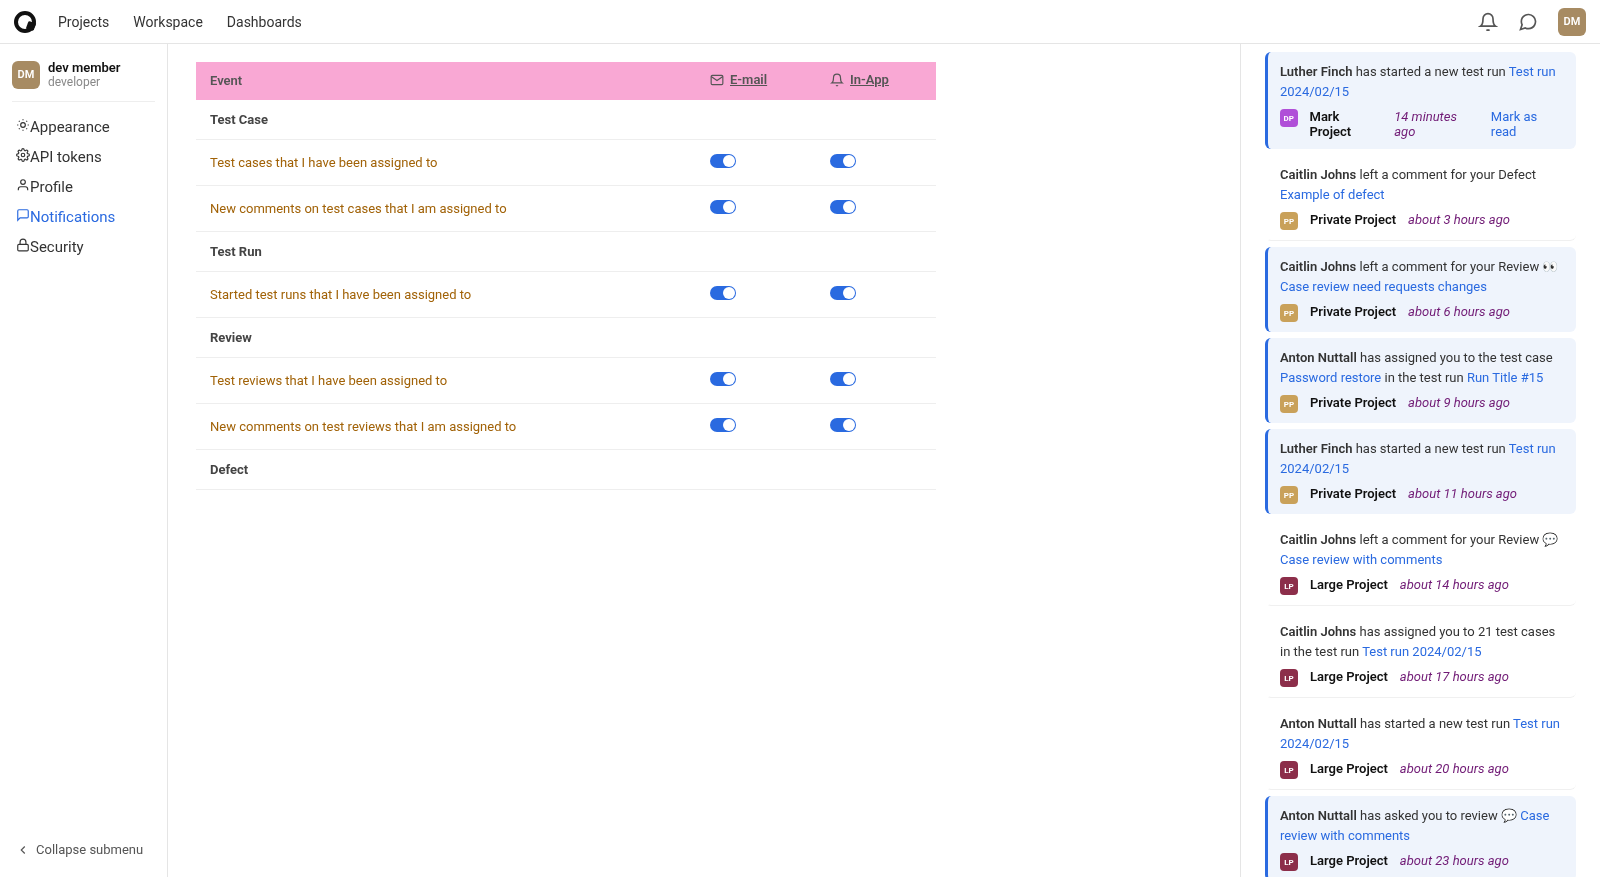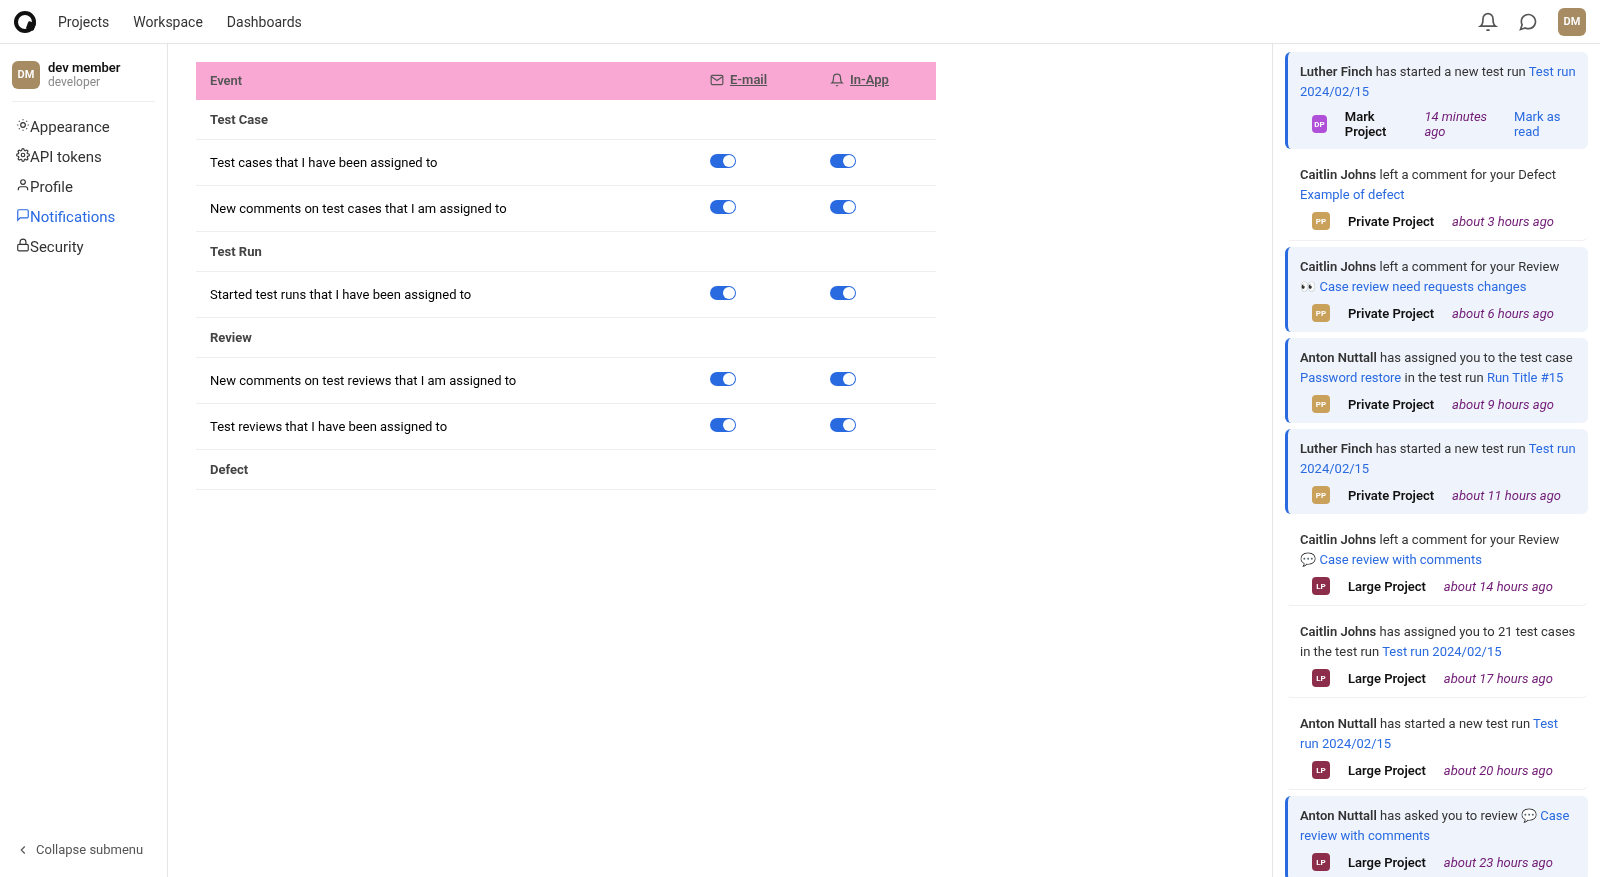--- a/index.html
+++ b/index.html
@@ -24,30 +24,30 @@
 .side-item svg { flex-shrink: 0; }
 .collapse { margin-top: auto; display: flex; align-items: center; gap: 6px; color: #555; font-size: 13px; cursor: pointer; padding: 8px 4px; }
 .main { flex: 1; padding: 18px 28px; overflow: auto; }
 .page-title { font-size: 22px; font-weight: 700; margin-bottom: 16px; }
 .settings-table { width: 740px; border-collapse: collapse; }
 .th-row { background: #f9a8d4; }
 .th-cell { text-align: left; padding: 10px 14px; font-weight: 600; color: #555; font-size: 13px; }
 .th-cell.col-email, .th-cell.col-inapp { width: 120px; }
 .th-icon { display: inline-flex; align-items: center; gap: 6px; text-decoration: underline; }
 .section-row td { padding: 12px 14px; font-weight: 700; color: #444; font-size: 13px; border-bottom: 1px solid #eee; }
-.event-row td { padding: 14px 14px; border-bottom: 1px solid #eee; font-size: 13px; color: #000000; }
+.event-row td { padding: 14px 14px; border-bottom: 1px solid #eee; font-size: 13px; color: #a16207; }
 .toggle { width: 26px; height: 14px; border-radius: 8px; background: #2a6ae0; position: relative; display: inline-block; }
 .toggle::after { content: ""; position: absolute; right: 1px; top: 1px; width: 12px; height: 12px; background: #fff; border-radius: 50%; }
-.right-panel { width: 328px; border-left: 1px solid #e5e5e5; overflow-y: auto; padding: 8px 12px; }
+.right-panel { width: 360px; border-left: 1px solid #e5e5e5; overflow-y: auto; padding: 8px 24px; }
 .notif { border-radius: 6px; padding: 10px 12px; margin-bottom: 6px; border-left: 3px solid transparent; border-bottom: 1px solid #f0f0f0; }
 .notif.unread { background: #eff4fc; border-left-color: #2a6ae0; border-bottom: none; }
 .notif-text { font-size: 13px; line-height: 1.5; color: #333; }
 .notif-text .actor { font-weight: 600; }
 .notif-text .link { color: #2a6ae0; }
-.notif-meta { display: flex; align-items: center; gap: 18px; margin-top: 8px; font-size: 13px; margin-left: 12px; }
+.notif-meta { display: flex; align-items: flex-start; gap: 12px; margin-top: 8px; font-size: 13px; }
 .proj-badge { width: 18px; height: 18px; border-radius: 4px; color: #fff; font-size: 8px; display: flex; align-items: center; justify-content: center; font-weight: 700; }
 .proj-name { font-weight: 600; }
 .time { color: #701a75; font-style: italic; }
 .mark-read { margin-left: auto; color: #2a6ae0; cursor: pointer; font-size: 13px; }
 </style>
 </head>
 <body>
 
 <div class="topbar">
   <div class="logo"></div>
@@ -172,26 +172,26 @@
           </tr>
           <tr class="event-row">
             <td>Started test runs that I have been assigned to</td>
             <td><span class="toggle"></span></td>
             <td><span class="toggle"></span></td>
           </tr>
           <tr class="section-row">
             <td colspan="3">Review</td>
           </tr>
           <tr class="event-row">
+            <td>Test reviews that I have been assigned to</td>
+            <td><span class="toggle"></span></td>
+            <td><span class="toggle"></span></td>
+          </tr>
+          <tr class="event-row">
             <td>New comments on test reviews that I am assigned to</td>
-            <td><span class="toggle"></span></td>
-            <td><span class="toggle"></span></td>
-          </tr>
-          <tr class="event-row">
-            <td>Test reviews that I have been assigned to</td>
             <td><span class="toggle"></span></td>
             <td><span class="toggle"></span></td>
           </tr>
           <tr class="section-row">
             <td colspan="3">Defect</td>
           </tr>
         </tbody>
     </table>
   </div>
 

